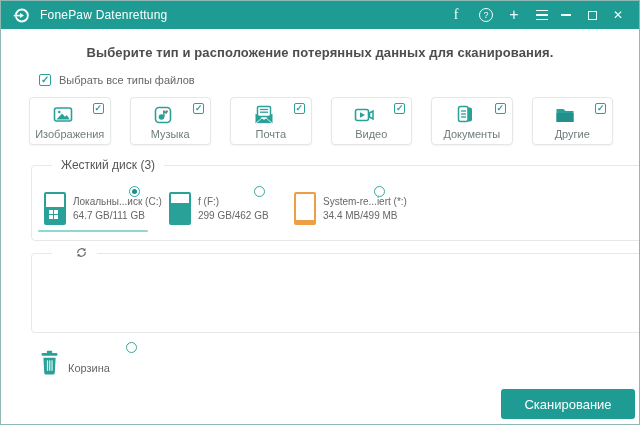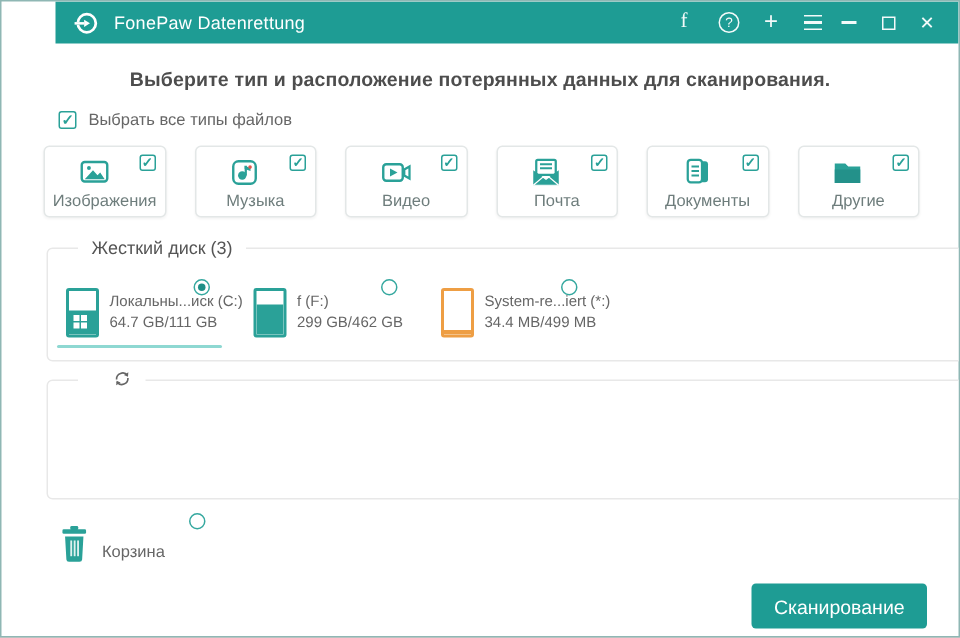--- a/index.html
+++ b/index.html
@@ -6,21 +6,21 @@
   html,body { background:#9a9a9a; }
   body { font-family: "Liberation Sans", sans-serif; }
   .window {
     position: relative; width: 640px; height: 425px;
     background: #ffffff; border: 1px solid #8fb7b4; overflow: hidden;
   }
 
   
   .titlebar {
     position: absolute; top:0; left:0; right:0; height:28px;
-    background:#1E9C94; display:flex; align-items:center; padding:0 12px;margin-left:36px;
+    background:#1E9C94; display:flex; align-items:center; padding:0 12px;
   }
   .logo { width:17px; height:17px; display:block; }
   .app-title { color:#fff; font-size:12px; margin-left:10px; letter-spacing:.2px; }
   .tb-icons { margin-left:auto; display:flex; align-items:center; }
   .tb-btn {
     color:rgba(255,255,255,.95); font-size:13px; line-height:1;
     display:flex; align-items:center; justify-content:center;
     width:18px; height:18px; margin-left:8px; cursor:pointer;
   }
   .tb-fb { font-size:14px; font-family:"Liberation Serif", serif; }
@@ -104,21 +104,21 @@
   }
   .sel-underline { display:none; position:absolute; left:6px; top:64px; width:110px; height:2px; background:#8ED8D2; border-radius:1px; }
   .sel-underline.show { display:block; }
 
   
   .bin { position:absolute; left:38px; top:348px; display:flex; align-items:flex-end; cursor:pointer; }
   .bin-label { font-size:11px; color:#666; margin-left:8px; margin-bottom:2px; }
 
   
   .scan-btn {
-    position:absolute; left:500px; top:388px; width:117px; height:30px;
+    position:absolute; left:500px; top:388px; width:134px; height:30px;
     background:#1E9C94; color:#fff; font-size:13px; border:none; border-radius:3px;
     display:flex; align-items:center; justify-content:center; cursor:pointer;
     font-family:"Liberation Sans", sans-serif;
   }
 </style>
 </head>
 <body>
 
 <div class="window">
 
@@ -182,41 +182,41 @@
           <circle cx="15.7" cy="8.4" r="1.2" fill="#E2574C"></circle>
         </svg>
       </span>
       <span class="checkbox checked"></span>
       <span class="clabel">Музыка</span>
     </div>
 
     <div class="card">
       <span class="cicon">
         <svg width="24" height="24" viewBox="0 0 24 24">
-          <rect x="3.5" y="6.5" width="13" height="11" rx="2" fill="#fff" stroke="#2AA198" stroke-width="1.6"></rect>
-          <path d="M8 9.3 L13 12 L8 14.7 Z" fill="#2AA198"></path>
-          <path d="M17.5 10 L21 8 L21 16 L17.5 14 Z" fill="#fff" stroke="#2AA198" stroke-width="1.5"></path>
-        </svg>
-      </span>
-      <span class="checkbox checked"></span>
-      <span class="clabel">Видео</span>
-    </div>
-
-    <div class="card">
-      <span class="cicon">
-        <svg width="24" height="24" viewBox="0 0 24 24">
           <rect x="5.5" y="3.5" width="13" height="10" rx="1" fill="#fff" stroke="#2AA198" stroke-width="1.5"></rect>
           <line x1="8" y1="6.5" x2="16" y2="6.5" stroke="#2AA198" stroke-width="1.3"></line>
           <line x1="8" y1="9.2" x2="16" y2="9.2" stroke="#2AA198" stroke-width="1.3"></line>
           <path d="M3.5 10.5 L12 16.5 L20.5 10.5 L20.5 20.5 L3.5 20.5 Z" fill="#2AA198"></path>
           <path d="M3.5 20.5 L10 15 L12 16.5 L14 15 L20.5 20.5 Z" fill="#2AA198" stroke="#fff" stroke-width="0.8"></path>
         </svg>
       </span>
       <span class="checkbox checked"></span>
       <span class="clabel">Почта</span>
+    </div>
+
+    <div class="card">
+      <span class="cicon">
+        <svg width="24" height="24" viewBox="0 0 24 24">
+          <rect x="3.5" y="6.5" width="13" height="11" rx="2" fill="#fff" stroke="#2AA198" stroke-width="1.6"></rect>
+          <path d="M8 9.3 L13 12 L8 14.7 Z" fill="#2AA198"></path>
+          <path d="M17.5 10 L21 8 L21 16 L17.5 14 Z" fill="#fff" stroke="#2AA198" stroke-width="1.5"></path>
+        </svg>
+      </span>
+      <span class="checkbox checked"></span>
+      <span class="clabel">Видео</span>
     </div>
 
     <div class="card">
       <span class="cicon">
         <svg width="24" height="24" viewBox="0 0 24 24">
           <rect x="10" y="4.5" width="9" height="14" rx="2" fill="#2AA198"></rect>
           <rect x="5.5" y="3.5" width="9.5" height="15" rx="2" fill="#fff" stroke="#2AA198" stroke-width="1.5"></rect>
           <line x1="8" y1="8" x2="13" y2="8" stroke="#2AA198" stroke-width="1.3"></line>
           <line x1="8" y1="11" x2="13" y2="11" stroke="#2AA198" stroke-width="1.3"></line>
           <line x1="8" y1="14" x2="13" y2="14" stroke="#2AA198" stroke-width="1.3"></line>

